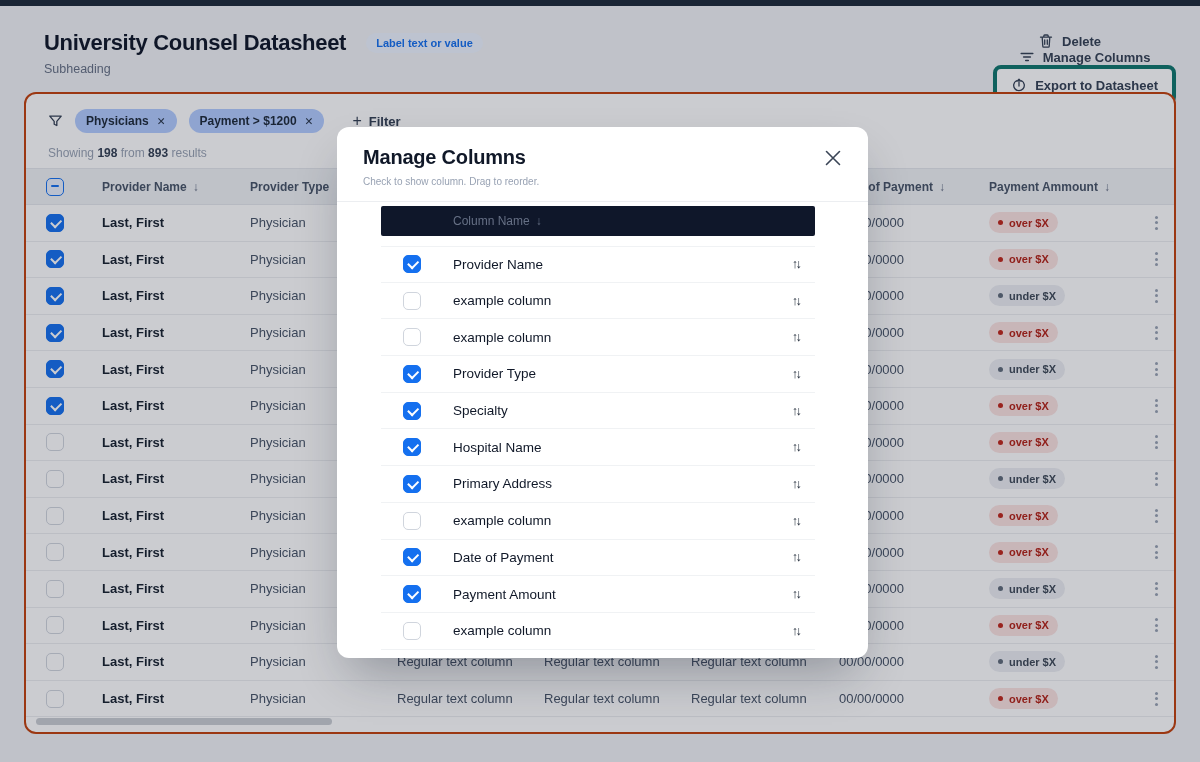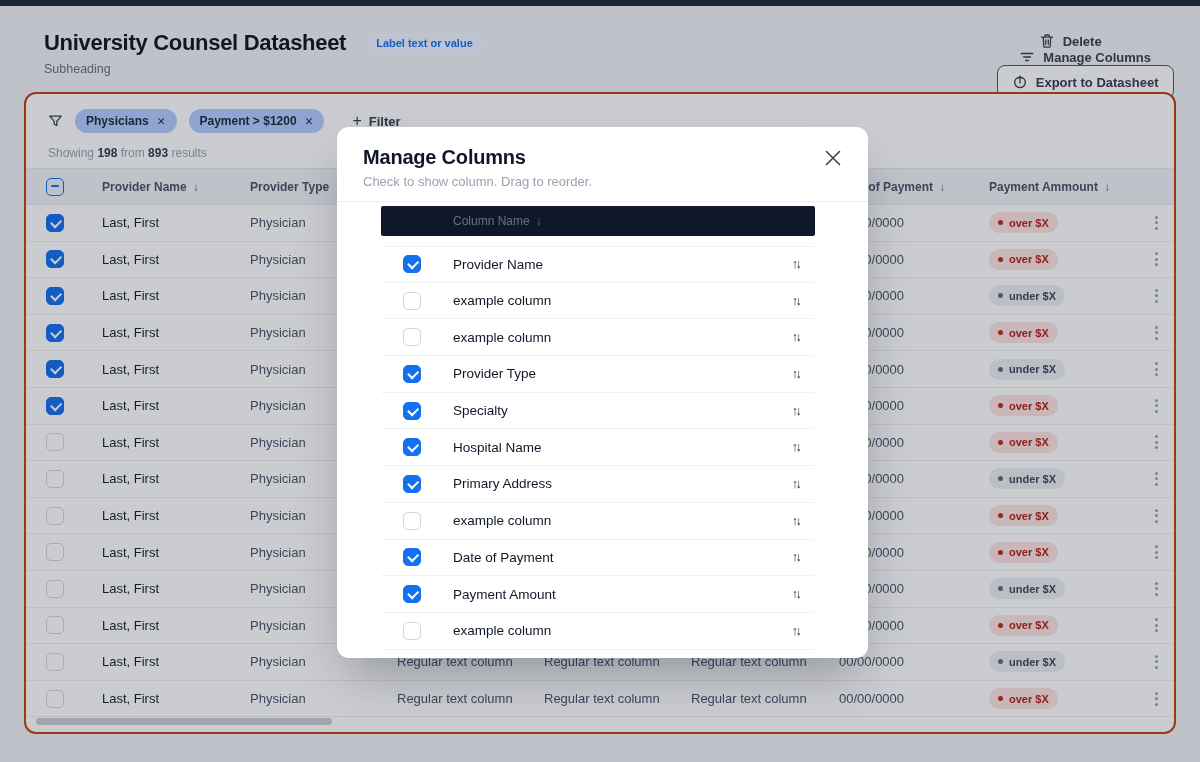--- a/index.html
+++ b/index.html
@@ -18,21 +18,21 @@
   .title-row { display:flex; align-items:center; gap:20px; }
   .page-title { margin:0; font-size:22px; font-weight:700; color:#0f1728; letter-spacing:-0.3px; }
   .label-pill { background:var(--pill-bg,#eef4ff); color:var(--accent,#1570ef); font-size:11px; font-weight:700;
     padding:4px 10px; border-radius:11px; white-space:nowrap; }
   .subheading { margin-top:6px; font-size:12.5px; color:#667085; }
   .toolbar { display:flex; align-items:center; margin-top:3px;flex-direction:column; }
   .tool-btn { display:flex; align-items:center; gap:8px; font-size:13px; font-weight:600; color:#344054;
     background:none; border:none; padding:0; cursor:pointer; font-family:inherit; }
   .tool-btn + .tool-btn { margin-left:30px; }
   .btn-outline { margin-left:30px; display:flex; align-items:center; gap:8px; height:34px; padding:16px 14px;
-    border:1px solid #0f766e; border-radius:8px; background:#fff; font-size:13px; font-weight:600; color:#344054;
+    border:4px solid #0f766e; border-radius:8px; background:#fff; font-size:13px; font-weight:600; color:#344054;
     font-family:inherit; cursor:pointer; box-shadow:0 1px 2px rgba(16,24,40,.06); }
   .btn-primary { margin-left:14px; display:flex; align-items:center; gap:9px; height:34px; padding:0 16px;
     border:none; border-radius:8px; background:var(--accent,#1570ef); color:#fff; font-size:13px; font-weight:600;
     font-family:inherit; cursor:pointer; }
   .plus-glyph { font-size:16px; font-weight:400; line-height:1; }
 
   
   .card { position:absolute; top:92px; left:24px; width:1152px; height:642px; background:#fff;
     border:2px solid #c2410c; border-radius:12px; overflow:hidden; }
   .filter-row { display:flex; align-items:center; padding:15px 20px 0 22px; gap:12px; height:39px; }
@@ -46,21 +46,21 @@
 
   .grid-cols { display:grid; grid-template-columns:76px 148px 147px 147px 147px 148px 150px 150px 1fr; align-items:center; }
   .thead { margin-top:7px; height:37px; background:#f0f2f5; border-top:1px solid #e4e7ec; border-bottom:1px solid #e4e7ec;
     font-size:12px; font-weight:600; color:#475467; }
   .hcell { display:flex; align-items:center; gap:6px; white-space:nowrap; cursor:pointer; }
   .arr { font-size:12px; font-weight:400; color:#667085; }
   .pad-check { padding-left:20px; }
 
   .trow { height:36.6px; border-bottom:1px solid #ecedf0; font-size:13px; color:#475467; }
   .cell { white-space:nowrap; overflow:hidden; }
-  .cell-name { font-weight:400; color:#16202e; }
+  .cell-name { font-weight:700; color:#16202e; }
   .badge { display:inline-flex; align-items:center; gap:6px; height:21px; padding:0 9px; border-radius:11px;
     font-size:11px; font-weight:600; }
   .badge.over { background:var(--over-bg,#fce3e1); color:var(--over-text,#b42318); }
   .badge.under { background:var(--under-bg,#eceef2); color:var(--under-text,#3f4a59);align-items:center; }
   .badge .dot { width:5px; height:5px; border-radius:50%; }
   .badge.over .dot { background:#c0271c; }
   .badge.under .dot { background:#5f6b7a; }
   .kebab { display:flex; flex-direction:column; gap:2.5px; align-items:center; margin:0 auto; width:14px; cursor:pointer; }
   .kebab i { width:3px; height:3px; border-radius:50%; background:#98a2b3; display:block; }
 
@@ -76,21 +76,21 @@
   .checkbox.indeterminate { border-color:var(--accent,#1570ef); background:#e9f0fd; }
   .checkbox.indeterminate::after { content:""; position:absolute; left:3.5px; top:6.5px; width:8px; height:2px;
     border-radius:1px; background:var(--accent,#1570ef); }
 
   
   .overlay { position:absolute; inset:0; background:rgba(16,24,40,0.22); z-index:40; }
   .modal { position:absolute; left:337px; top:127px; width:531px; z-index:50; background:#fff; border-radius:12px;
     box-shadow:0 24px 48px -12px rgba(16,24,40,0.32); padding-bottom:8px; }
   .modal-header { position:relative; padding:18px 26px 11px; border-bottom:1px solid #eceef1; }
   .modal-title { margin:0; font-size:20px; font-weight:700; color:#101828; letter-spacing:-0.2px; line-height:24px; }
-  .modal-sub { margin:4px 0 0; font-size:13px; color:#98a2b3; line-height:17px; }
+  .modal-sub { margin:4px 0 0; font-size:10px; color:#98a2b3; line-height:17px; }
   .modal-close { position:absolute; top:16px; right:20px; width:30px; height:30px; display:flex; align-items:center;
     justify-content:center; background:none; border:none; cursor:pointer; padding:0; }
   .mlist { margin:4px 53px 0 44px; }
   .mgrid { display:grid; grid-template-columns:72px 1fr 36px; align-items:center; }
   .mhead { height:30px; background:#0f172a; font-size:12px; font-weight:500; color:#667085; margin-bottom:10px; border-radius:2px; }
   .mhead .hcell { grid-column:2; cursor:pointer; }
   .mrow { height:36.7px; border-bottom:1px solid #f0f2f4; font-size:13.5px; font-weight:500; color:#101828; }
   .mrow:first-of-type { border-top:1px solid #f0f2f4; }
   .mrow .checkbox { margin-left:22px; }
   .mrow .mlabel { white-space:nowrap; }

